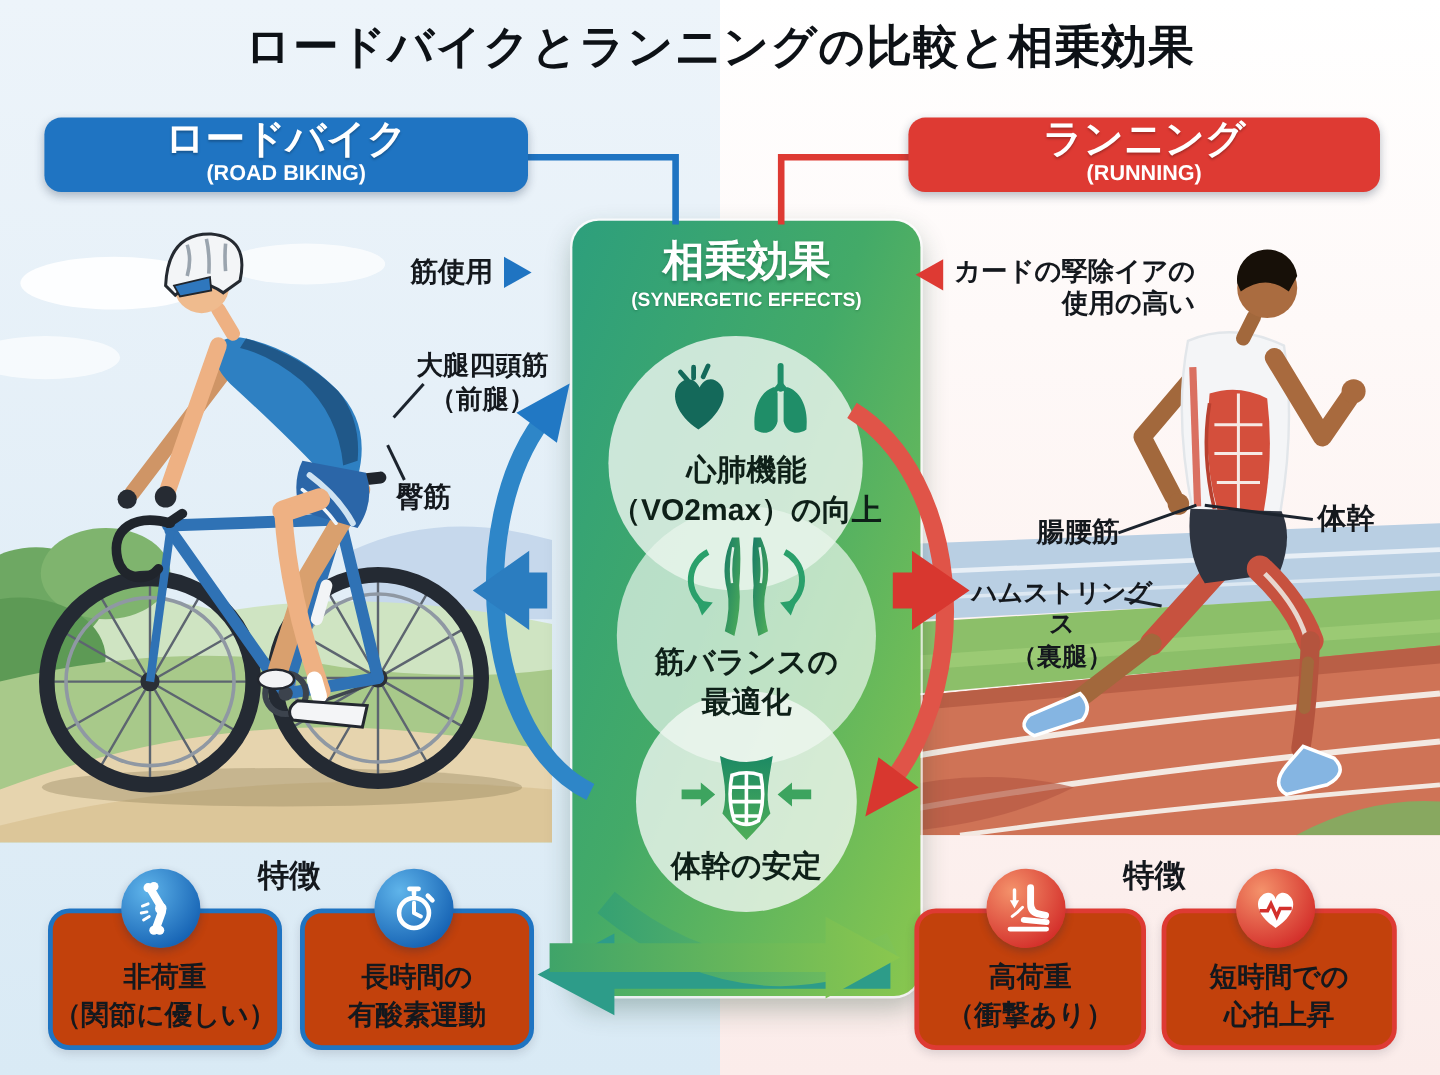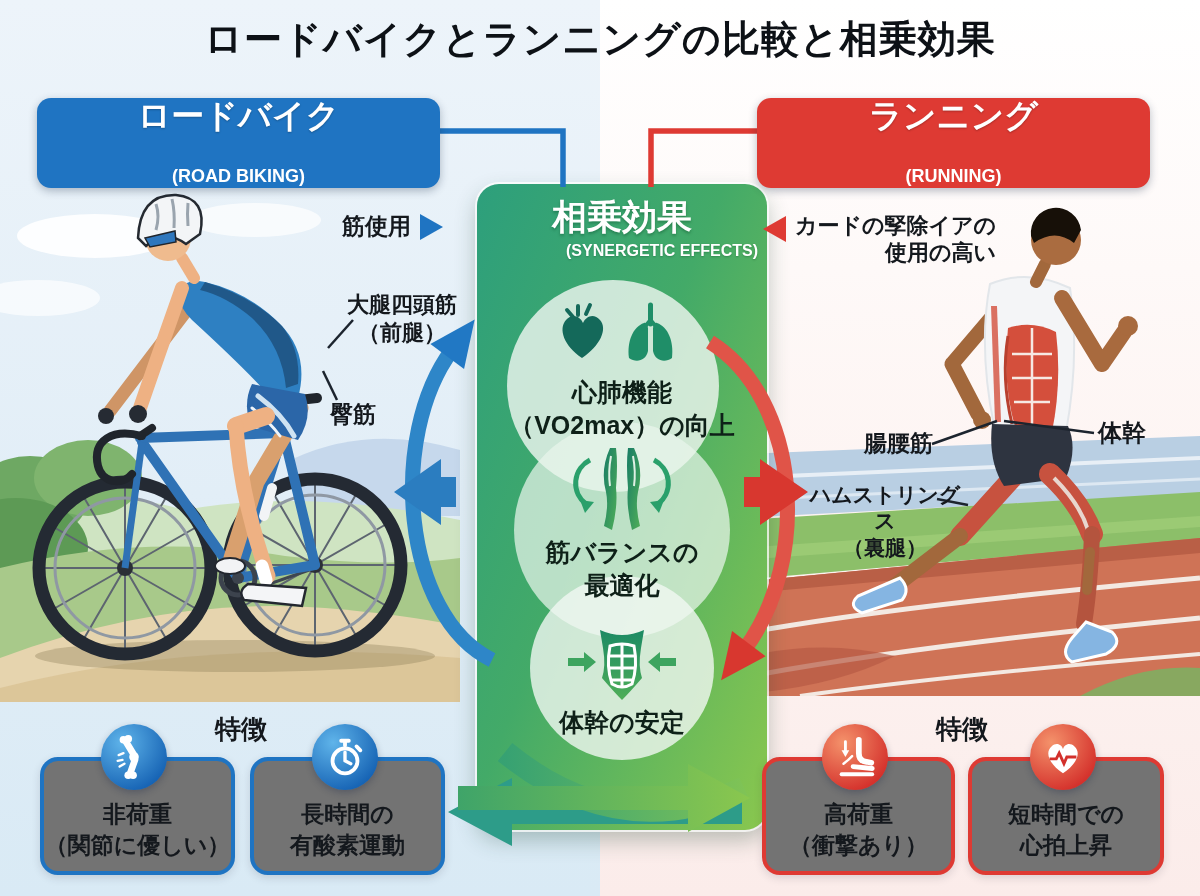--- a/index.html
+++ b/index.html
@@ -8,39 +8,39 @@
     font-family:"Liberation Sans","DejaVu Sans",sans-serif;
     color:#15191f;
   }
   .bg-left{position:absolute;left:0;top:0;width:600px;height:896px;
     background:linear-gradient(#edf4fa 0%,#e2eef7 55%,#d9eaf5 100%);z-index:0;}
   .bg-right{position:absolute;left:600px;top:0;width:600px;height:896px;
     background:linear-gradient(#ffffff 0%,#fdf3f1 60%,#fbecea 100%);z-index:0;}
   .scene{position:absolute;z-index:2;}
   .main-title{position:absolute;left:0;top:14px;width:1200px;text-align:center;
     font-size:38px;font-weight:900;letter-spacing:1px;color:#0d1116;z-index:35;}
-  .hdr{position:absolute;top:98px;height:90px;border-radius:14px;display:flex;
-    flex-direction:column;align-items:center;justify-content:space-between;z-index:35;
+  .hdr{position:absolute;top:98px;height:62px;border-radius:14px;display:flex;
+    flex-direction:column;align-items:center;justify-content:flex-start;z-index:35;
     box-shadow:0 3px 8px rgba(20,40,70,.3);}
   .hdr-bike{left:37px;width:403px;background:#1f74c2;}
   .hdr-run{left:757px;width:393px;background:#de3a33;}
   .hdr-title{font-size:33px;font-weight:900;color:#fff;line-height:1.1;text-shadow:0 1px 2px rgba(0,0,0,.25);}
   .hdr-sub{font-size:18px;font-weight:700;color:#fff;line-height:1.2;}
   .panel{position:absolute;left:477px;top:184px;width:290px;height:646px;border-radius:22px;
     background:linear-gradient(112deg,#2d9f7c 0%,#43aa68 45%,#8ac74e 100%);
     box-shadow:0 0 0 2px rgba(255,255,255,.75),0 10px 22px rgba(30,70,50,.3);
     overflow:hidden;z-index:10;}
   .panel-circle{position:absolute;border-radius:50%;background:rgba(241,248,243,.8);}
   .pc1{left:30px;top:96px;width:212px;height:212px;}
   .pc2{left:37px;top:238px;width:216px;height:216px;background:rgba(233,245,236,.72);}
   .pc3{left:53px;top:392px;width:184px;height:184px;}
   .panel-title{position:absolute;left:0;top:10px;width:100%;text-align:center;
     font-size:35px;font-weight:900;color:#fff;text-shadow:0 2px 3px rgba(0,60,30,.35);}
   .panel-sub{position:absolute;left:0;top:58px;width:100%;text-align:center;
-    font-size:16px;font-weight:700;color:#fff;text-shadow:0 1px 2px rgba(0,60,30,.3);margin-left:40px;}
+    font-size:16px;font-weight:700;color:#fff;text-shadow:0 1px 2px rgba(0,60,30,.3);}
   .syn-icon{position:absolute;}
   .syn-text{position:absolute;width:100%;text-align:center;font-size:25px;font-weight:900;
     color:#0e2018;line-height:1.32;white-space:pre-line;}
   .overlay{position:absolute;left:0;top:0;z-index:30;pointer-events:none;}
   .annot{position:absolute;z-index:40;display:flex;align-items:flex-start;gap:9px;
     font-size:23px;font-weight:900;color:#14181d;}
   .annot-left{left:342px;top:212px;}
   .annot-right{left:763px;top:213px;}
   .annot .txt{white-space:pre-line;line-height:1.22;}
   .annot-right .txt{text-align:right;font-size:22px;}
@@ -52,21 +52,21 @@
     white-space:pre-line;line-height:1.25;}
   .ml-quad{left:336px;top:291px;width:132px;text-align:center;}
   .ml-glute{left:330px;top:400px;font-size:23px;}
   .ml-ilio{left:864px;top:429px;font-size:23px;}
   .ml-ham{left:800px;top:465px;width:170px;text-align:center;font-size:21px;margin-top:17px;}
   .ml-core{left:1098px;top:418px;font-size:24px;}
   .feat-heading{position:absolute;top:712px;z-index:35;text-align:center;
     font-size:26px;font-weight:900;color:#14181d;}
   .fh-left{left:38px;width:406px;}
   .fh-right{left:760px;width:404px;}
-  .card{position:absolute;top:757px;height:118px;background:#737373;border-radius:18px;
+  .card{position:absolute;top:757px;height:118px;background:#c2410c;border-radius:18px;
     z-index:30;display:flex;align-items:flex-end;justify-content:center;
     box-shadow:0 3px 8px rgba(40,40,60,.15);box-sizing:border-box;}
   .card-blue{border:4px solid #1f74c2;}
   .card-red{border:4px solid #de3a33;}
   .cb1{left:40px;width:195px;}
   .cb2{left:250px;width:195px;}
   .cr1{left:762px;width:193px;}
   .cr2{left:968px;width:196px;}
   .card-text{font-size:23px;font-weight:900;color:#14181d;line-height:1.35;
     white-space:pre-line;text-align:center;padding-bottom:10px;}

